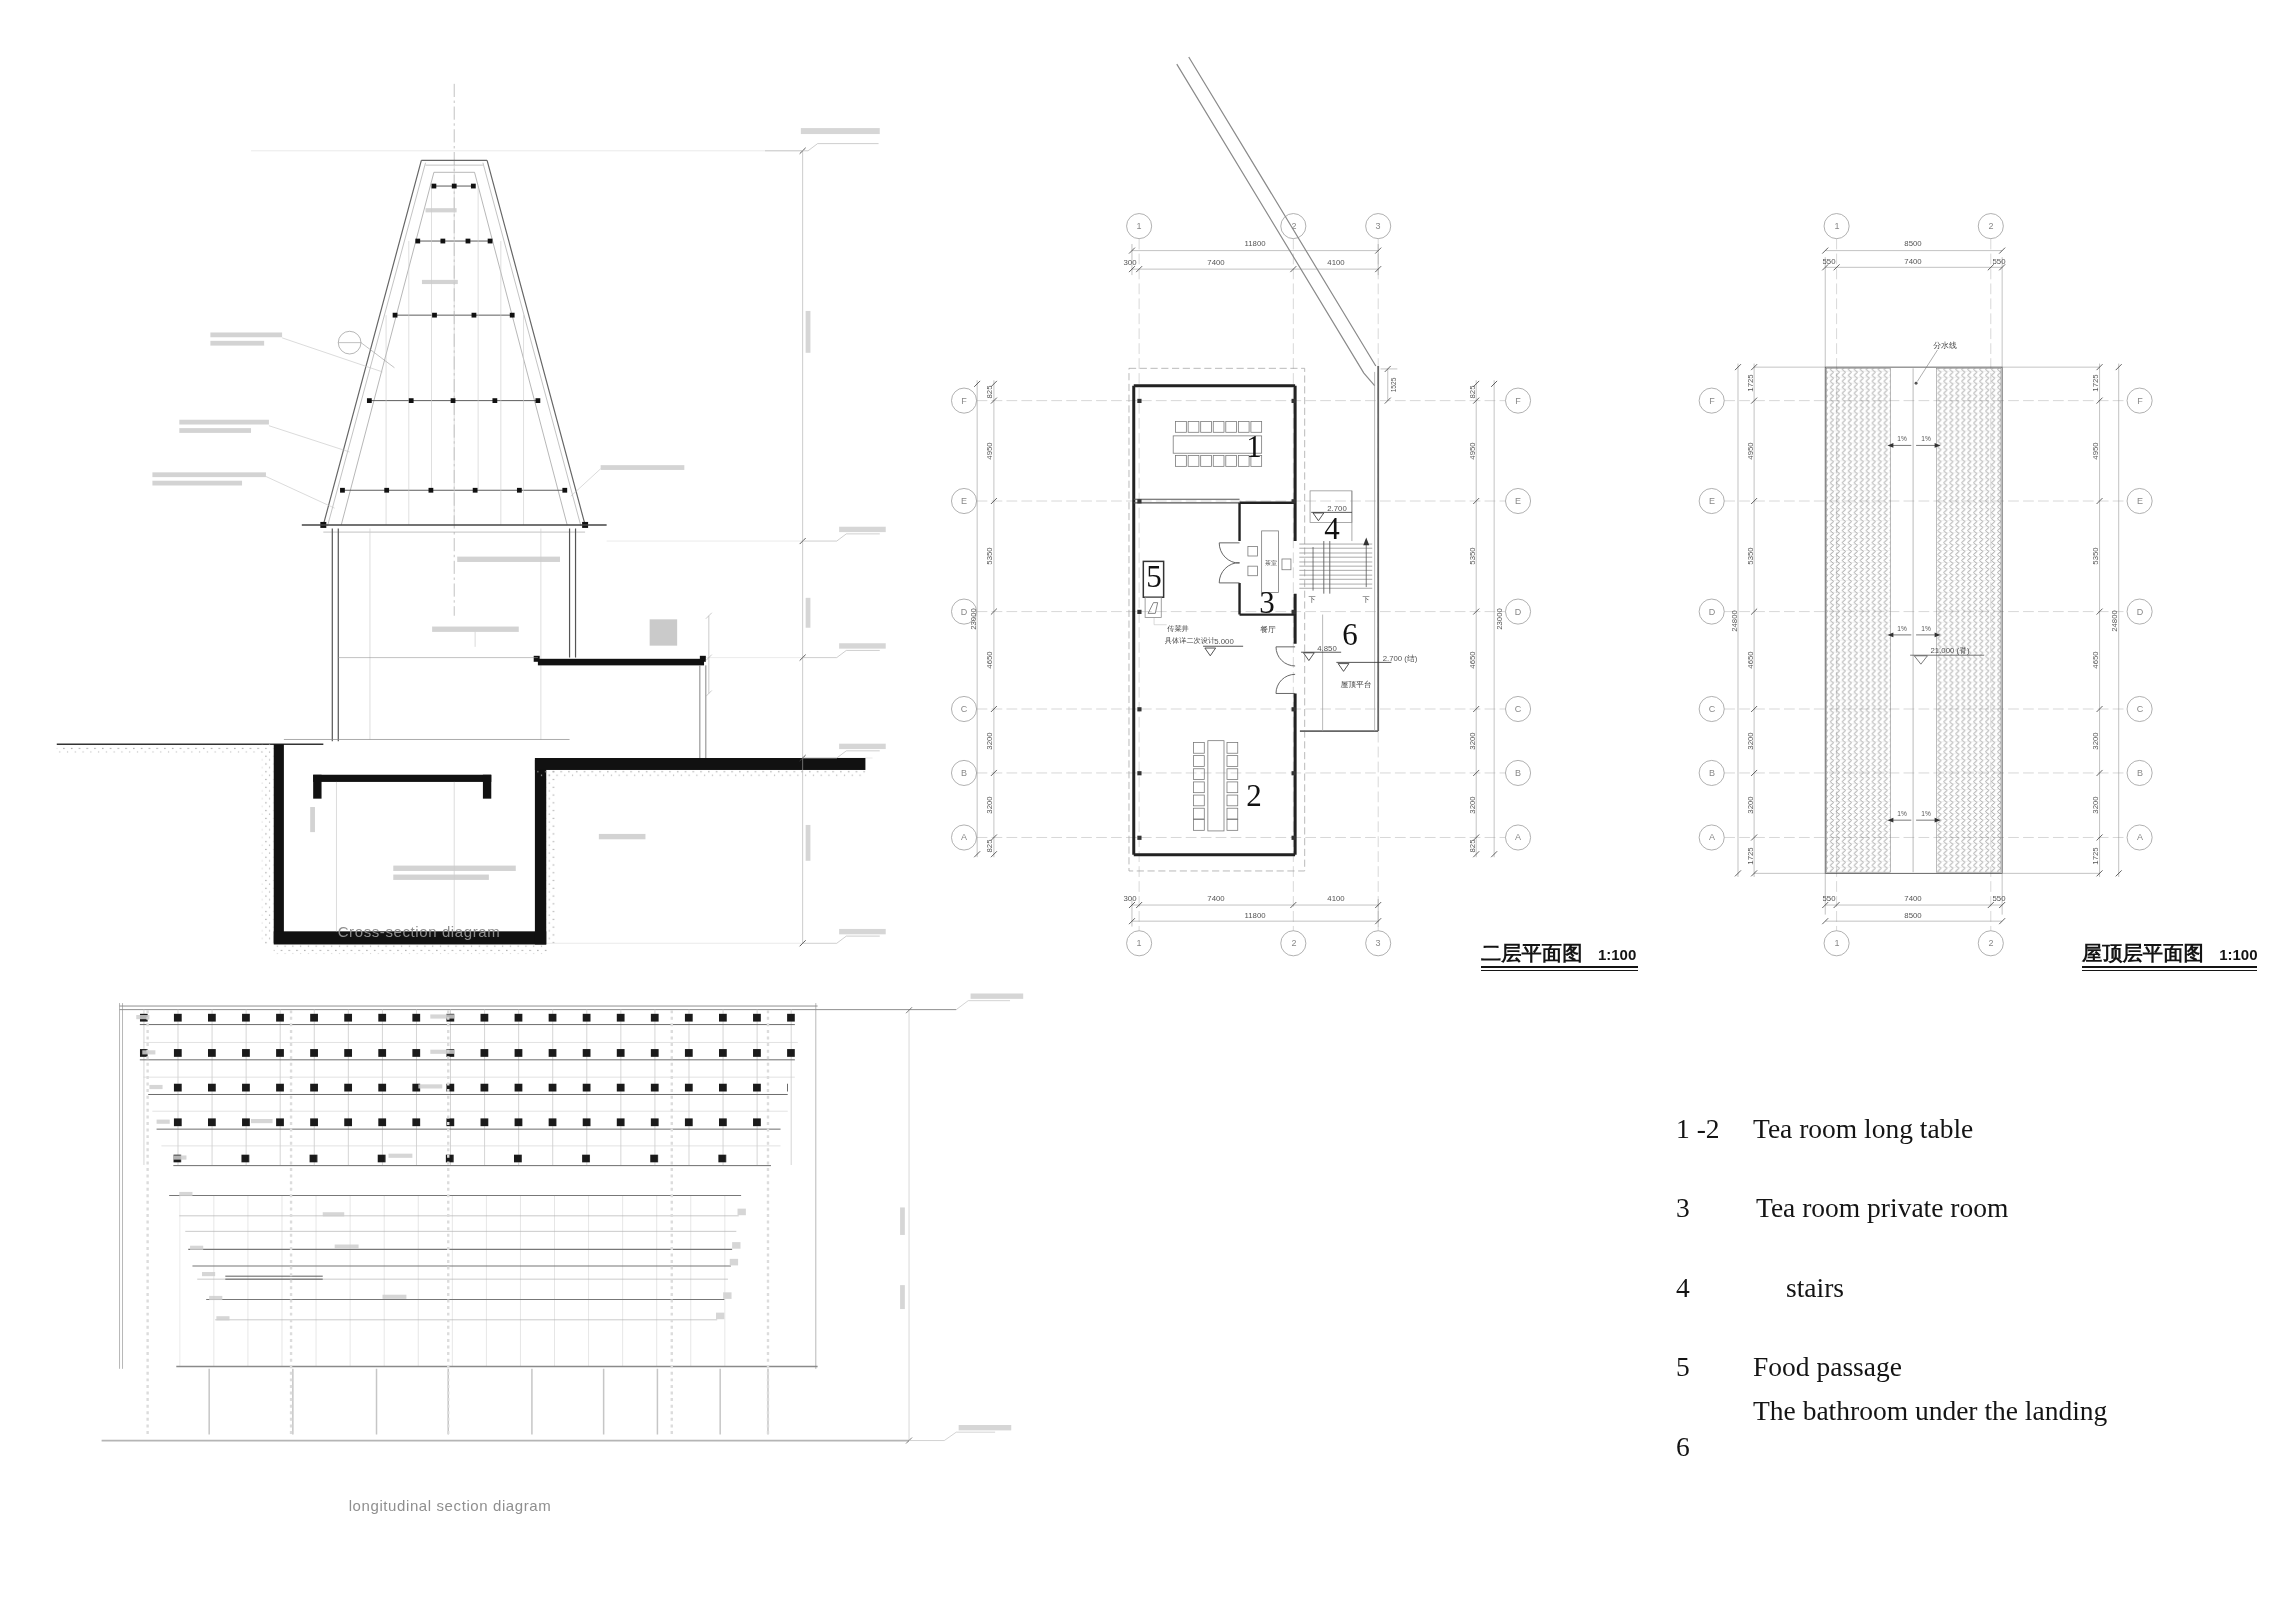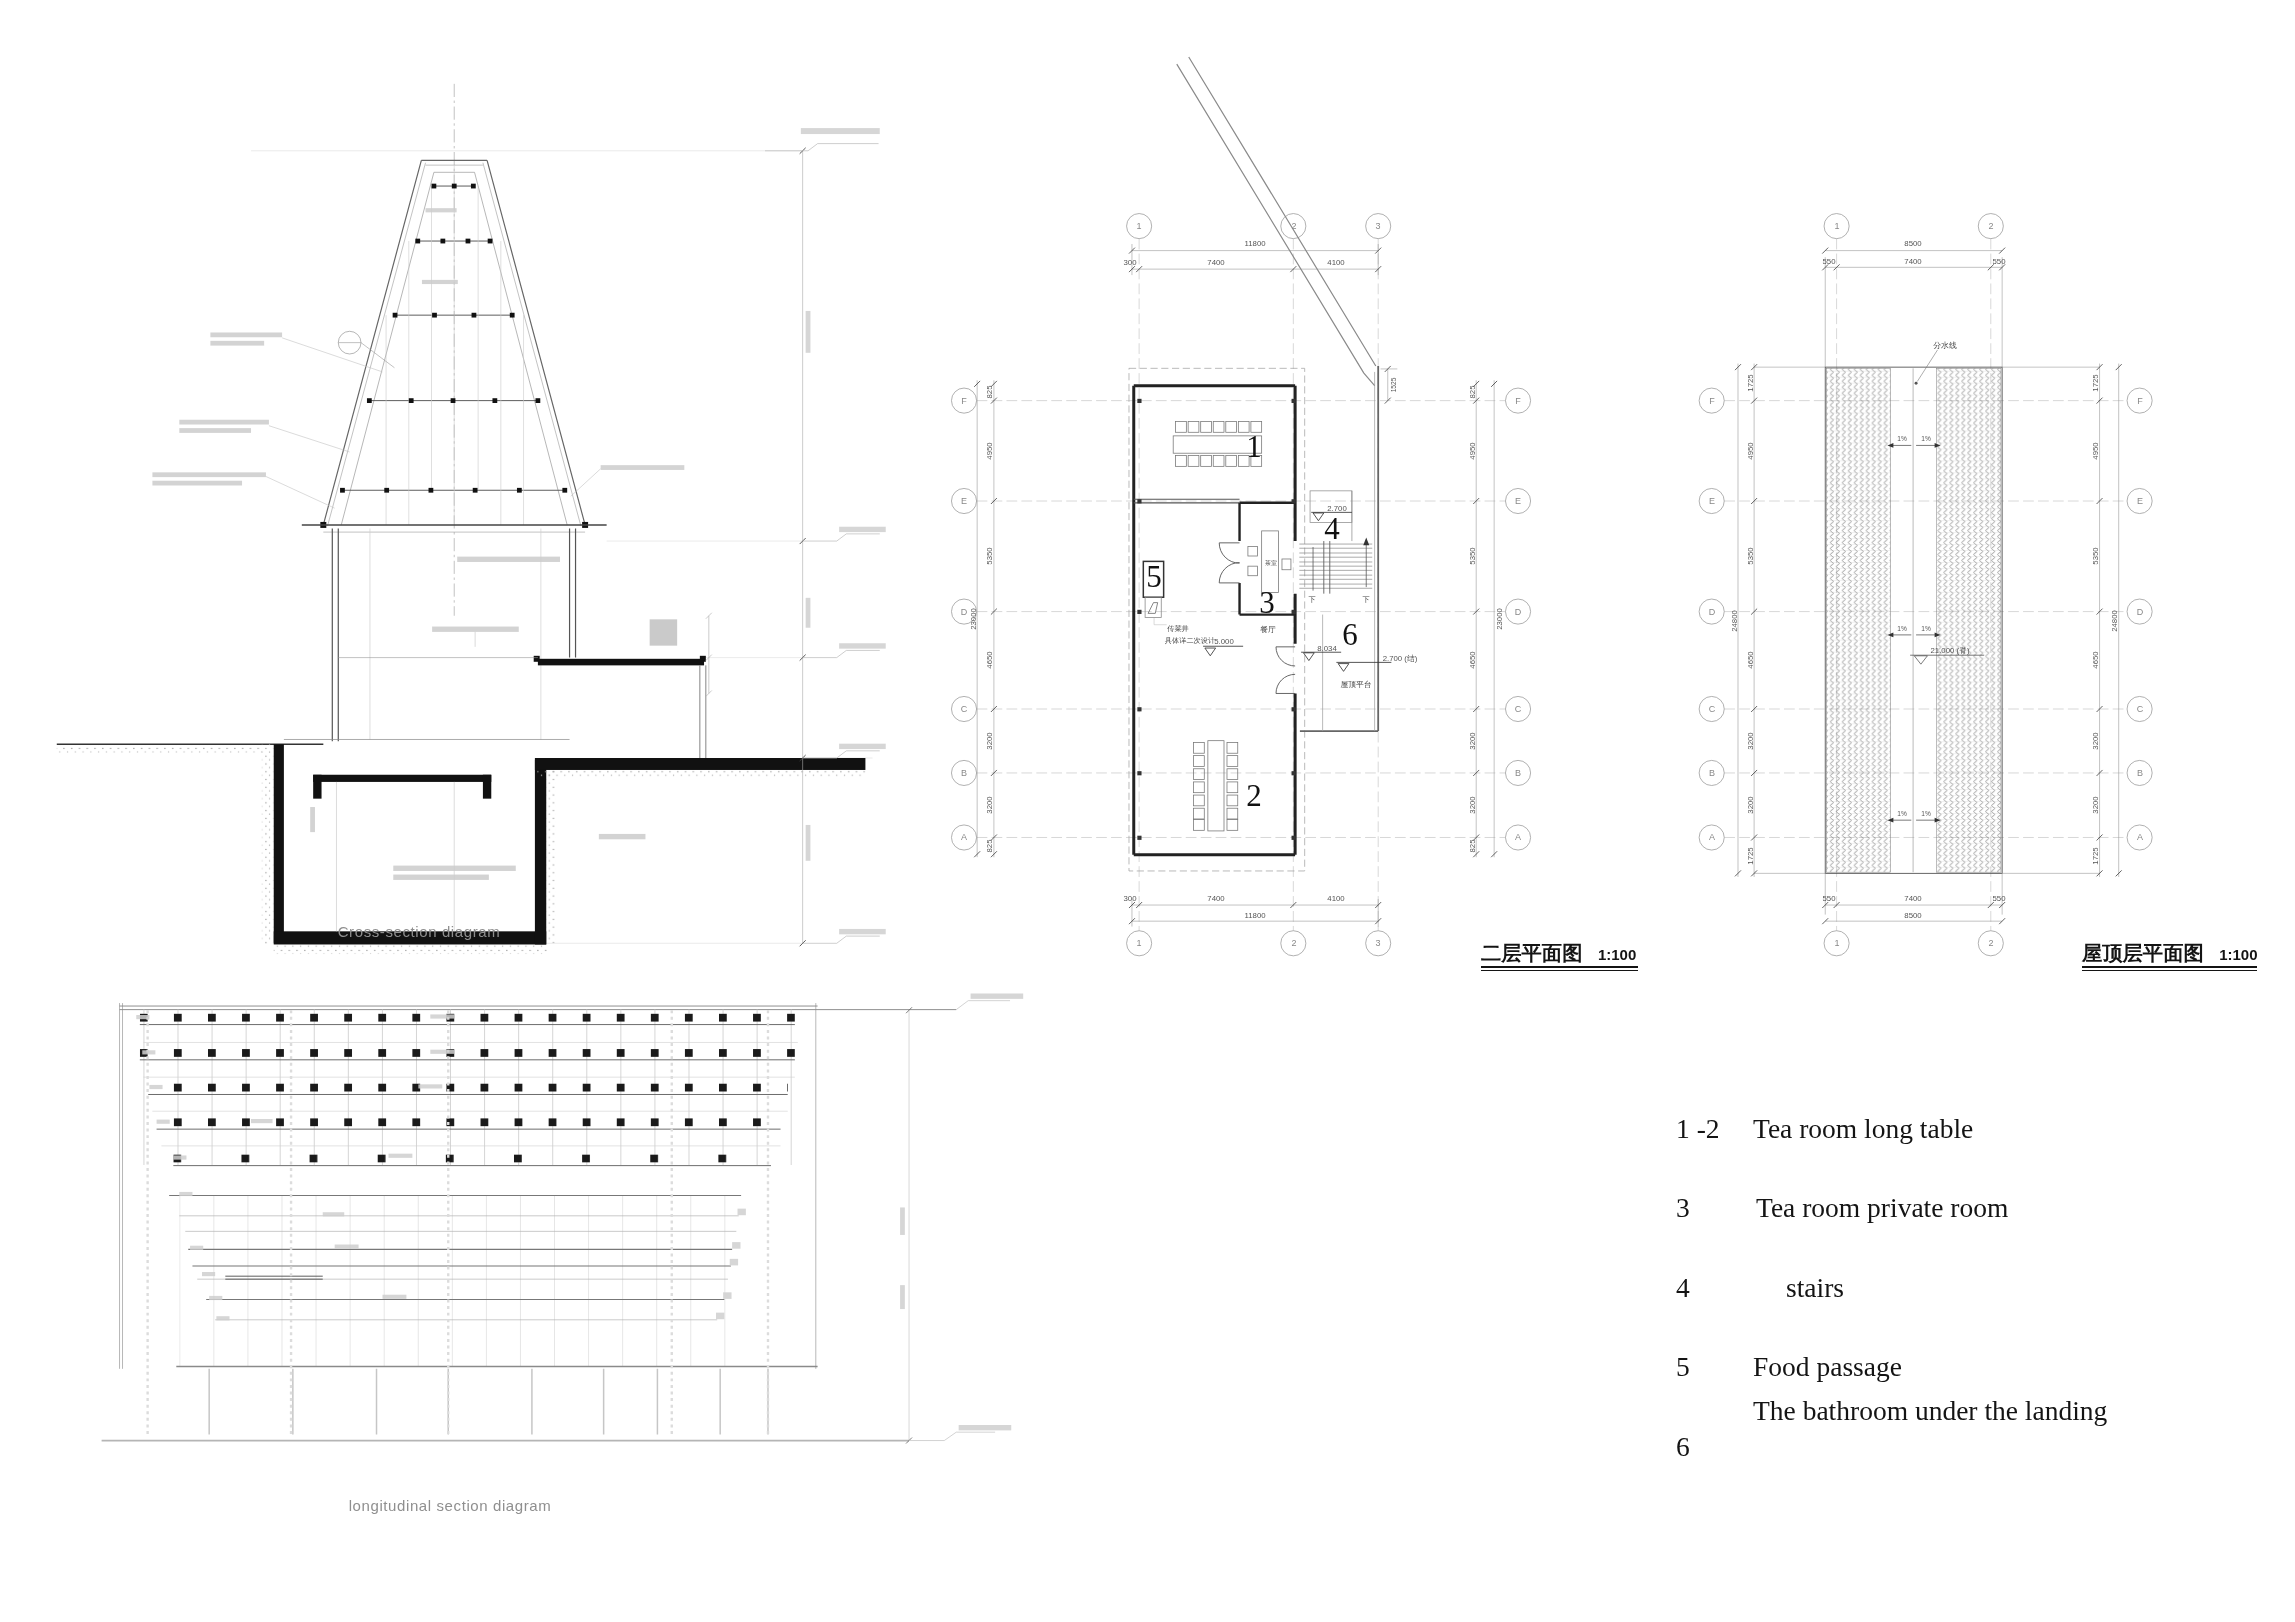--- a/index.html
+++ b/index.html
@@ -497,21 +497,21 @@
 <div class="num" style="left:1332px;top:529px;">4</div>
 <div class="num" style="left:1154px;top:577px;">5</div>
 <div class="num" style="left:1350px;top:635px;">6</div>
 
 <div class="cjk" style="left:1271px;top:563px;font-size:6px;">茶室</div>
 <div class="cjk" style="left:1268px;top:629px;">餐厅</div>
 <div class="t" style="left:1224px;top:641px;">5.000</div>
 <div class="cjk" style="left:1178px;top:629px;font-size:7.2px;">传菜井</div>
 <div class="cjk" style="left:1162px;top:641px;font-size:7.2px;margin-left:28px;">具体详二次设计</div>
 <div class="t" style="left:1337px;top:508px;">2.700</div>
-<div class="t" style="left:1327px;top:648px;">8.034</div>
+<div class="t" style="left:1327px;top:648px;">4.850</div>
 <div class="t" style="left:1400px;top:658px;text-align:right;">2.700 (结)</div>
 <div class="cjk" style="left:1356px;top:684px;">屋顶平台</div>
 <div class="cjk" style="left:1312px;top:600px;font-size:7.2px;">下</div>
 <div class="cjk" style="left:1366px;top:600px;font-size:7.2px;">下</div>
 
 <div class="ttl" style="left:1481px;top:939px;"><span>二层平面图</span><span class="sc">1:100</span></div>
 <div class="rule" style="left:1481px;top:966px;width:157px;height:1.8px;"></div>
 <div class="rule" style="left:1481px;top:970px;width:157px;height:0.9px;"></div>
 
 <div class="g" style="left:1837px;top:226px;">1</div>

